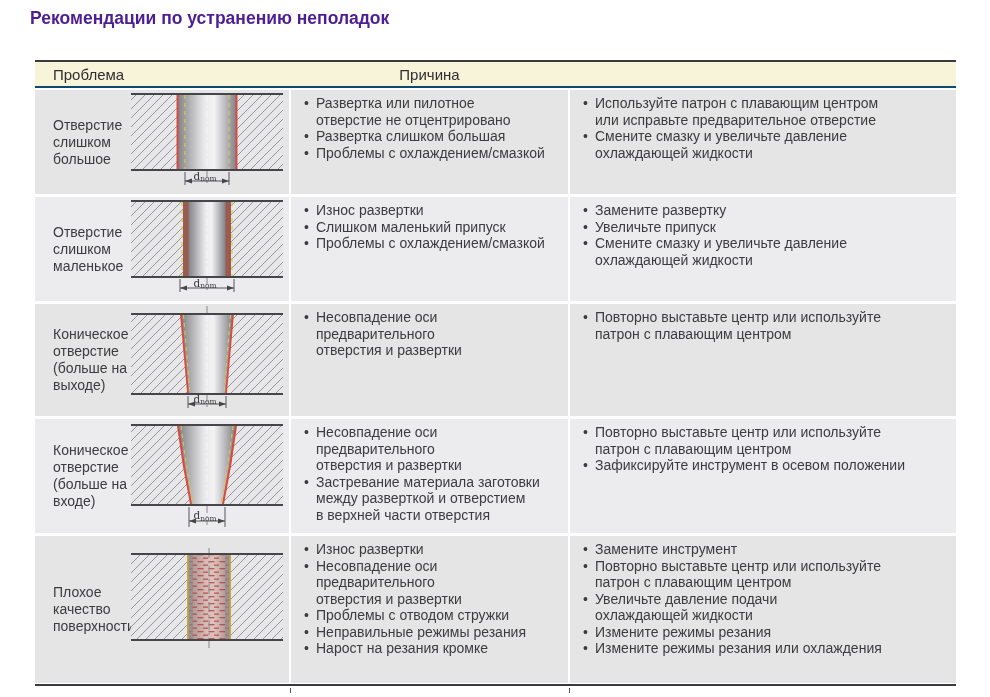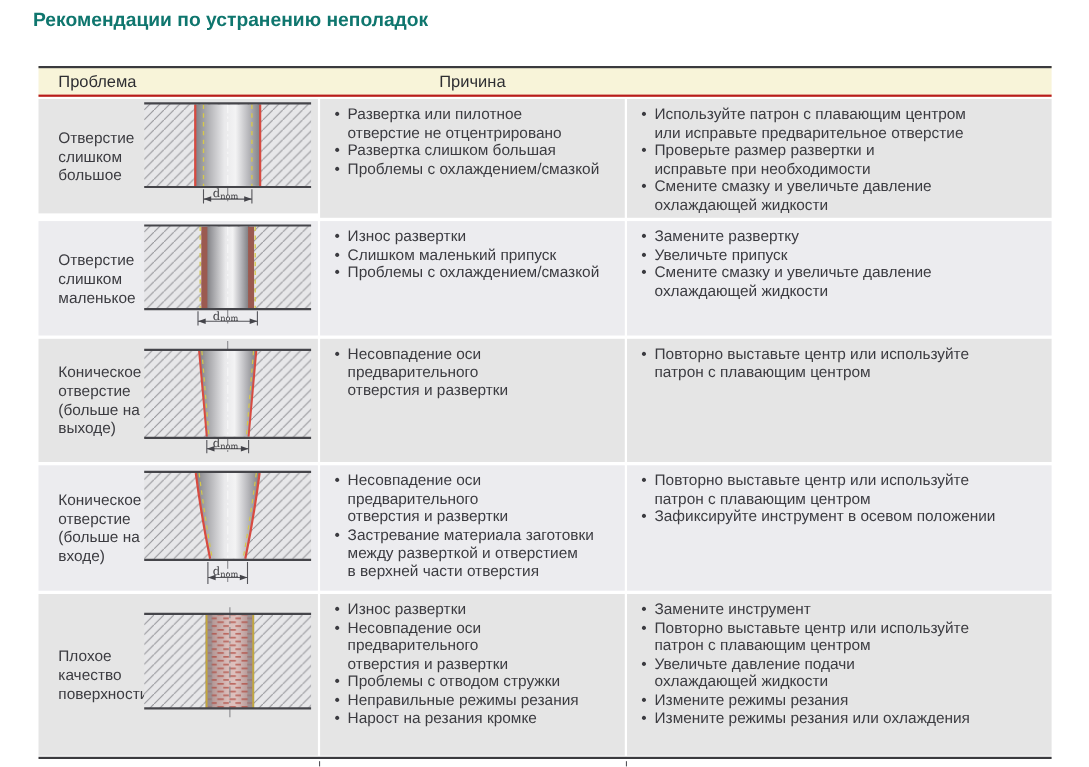--- a/index.html
+++ b/index.html
@@ -1,21 +1,21 @@
 <!DOCTYPE html>
 <html><head>
 <meta charset="utf-8">
 <style>
   html,body{margin:0;padding:0;background:#ffffff;}
   .page{position:relative;width:990px;height:697px;background:#ffffff;overflow:hidden;
         font-family:"Liberation Sans",sans-serif;color:#3b3b40;}
-  .title{position:absolute;left:30px;top:8px;font-size:17.5px;font-weight:bold;color:#0f766e;}
+  .title{position:absolute;left:30px;top:8px;font-size:17.5px;font-weight:bold;color:#4c1d95;}
   .tablewrap{position:absolute;left:35px;top:60px;width:921px;}
   .thead{display:grid;grid-template-columns:254px 277px 386px;column-gap:2px;
-         background:#f8f4d9;border-top:2px solid #3a3a3e;border-bottom:2px solid #b91c1c;
+         background:#f8f4d9;border-top:2px solid #3a3a3e;border-bottom:2px solid #0c4a6e;
          height:24px;align-items:center;font-size:15px;color:#2e2e32;}
   .th-left{padding-left:18px;text-align:left;}
   .th-center{text-align:center;}
   .tbody{display:grid;grid-template-columns:254px 277px 386px;column-gap:2px;row-gap:3px;
          margin-top:2px;background:#ffffff;}
   .tbody > div{min-height:10px;}
   .row-dark{background:#e5e5e5;}
   .row-light{background:#ececef;}
   .pcell{position:relative;}
   .plabel{position:absolute;left:18px;top:0;bottom:0;display:flex;align-items:center;
@@ -82,22 +82,20 @@
       </div>
       <div class="row-dark cell">
         <div class="bi">Развертка или пилотное
 отверстие не отцентрировано</div>
         <div class="bi">Развертка слишком большая</div>
         <div class="bi">Проблемы с охлаждением/смазкой</div>
       </div>
       <div class="row-dark cell">
         <div class="bi">Используйте патрон с плавающим центром
 или исправьте предварительное отверстие</div>
-        <div class="bi">Проверьте размер развертки и
-исправьте при необходимости</div>
         <div class="bi">Смените смазку и увеличьте давление
 охлаждающей жидкости</div>
       </div>
 
       <div class="row-light pcell h104">
         <div class="plabel">Отверстие
 слишком
 маленькое</div>
         <svg class="diag" style="top:1px" width="152" height="96" viewBox="0 0 152 96">
           <defs>

